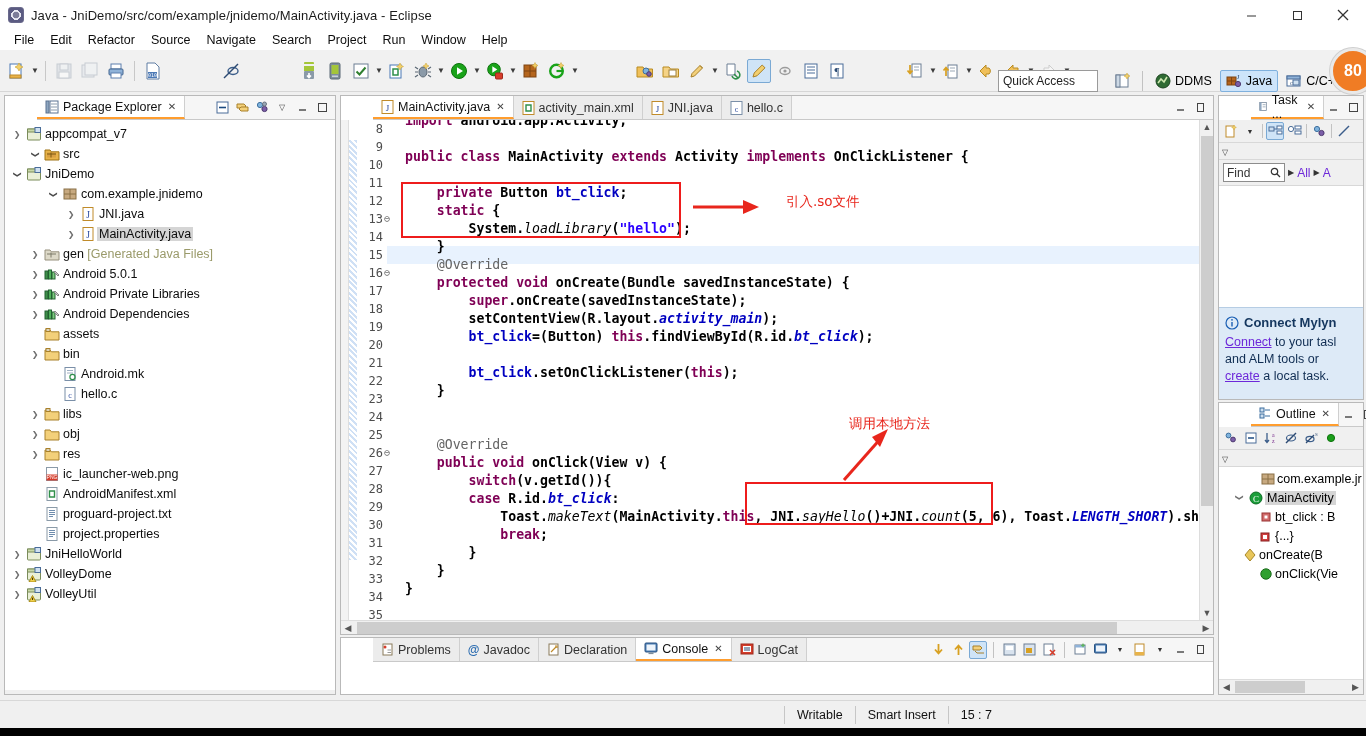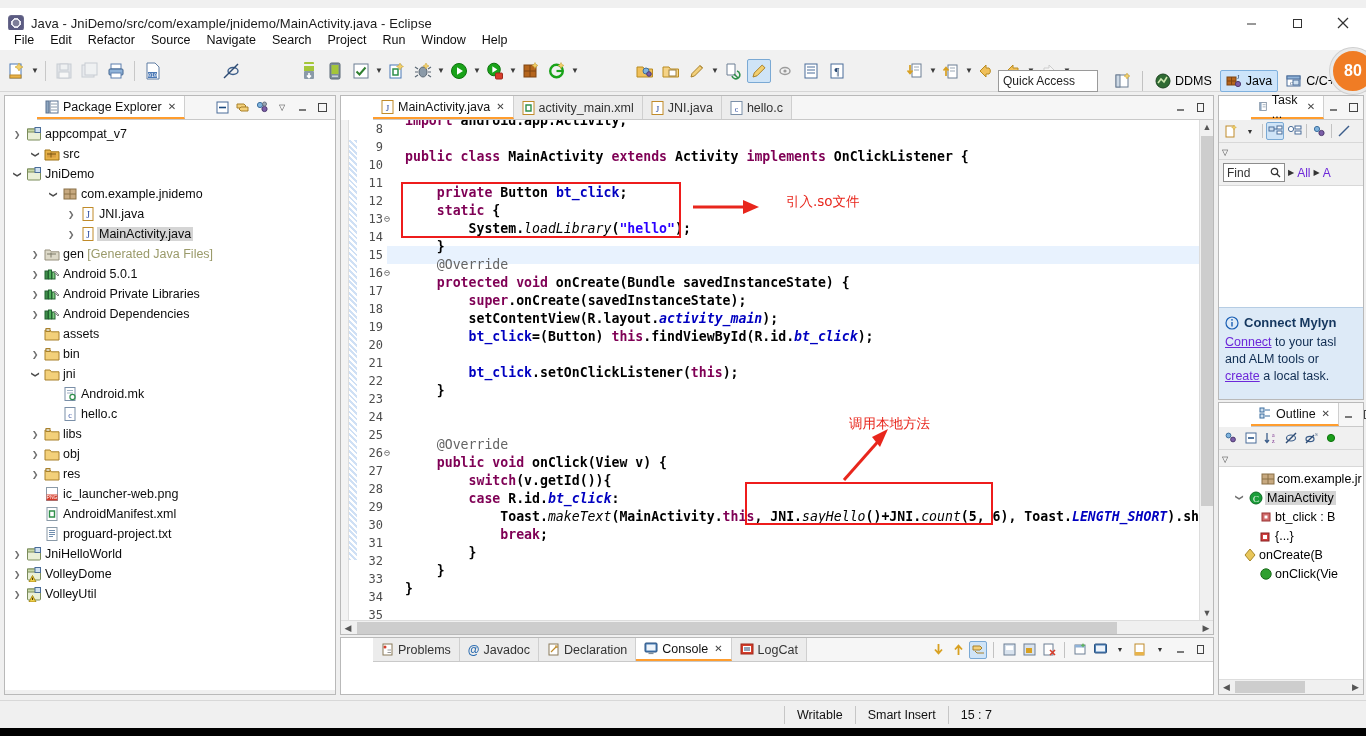--- a/index.html
+++ b/index.html
@@ -11,21 +11,21 @@
     font-family: "Liberation Sans", sans-serif;
     font-size: 12px;
     color: #000;
     -webkit-font-smoothing: antialiased;
   }
   #app { position: relative; width: 1366px; height: 736px; background: #f0f0f0; }
 
   
   .titlebar {
     position: absolute; top: 0; left: 0; width: 1366px; height: 30px;
-    background: #ffffff; display: flex; align-items: center; margin-top: 8px;
+    background: #ffffff; display: flex; align-items: center;
   }
   .tb-icon {
     width: 16px; height: 16px; margin-left: 8px; margin-right: 7px;
     border-radius: 3px;
     background: radial-gradient(circle at 50% 50%, #7d7d99 0 34%, #e9e9f2 36% 48%, #5b5b82 50% 100%);
     border: 1px solid #6a6a8c;
     position: relative;
   }
   .tb-title { font-size: 13px; color: #1b1b1b; letter-spacing: .1px; }
   .winbtns { position: absolute; right: 0; top: 0; display: flex; height: 30px; }
@@ -695,29 +695,20 @@
           <div class="trow" style="padding-left: 22px;">
             <span class="arrow" style="display: inline-block; font-size: 8px;">❯</span>
             <span class="ticon">
               <svg width="16" height="16" viewBox="0 0 16 16">
                 <path d="M1 4 h5 l1.4 1.8 h7.6 v8.2 h-14z" fill="#f3d07a" stroke="#a8802a"></path>
                 <rect x="2" y="2.5" width="4" height="3" fill="#dcd2b8" stroke="#a8802a"></rect>
               </svg>
             </span>
             <span class="lbl">bin</span>
           </div>
-          <div class="trow" style="padding-left: 22px;">
-            <span class="arrow open" style="transform: rotate(90deg); display: inline-block; font-size: 8px;">❯</span>
-            <span class="ticon">
-              <svg width="16" height="16" viewBox="0 0 16 16">
-                <path d="M1 4 h5 l1.4 1.8 h7.6 v8.2 h-14z" fill="#f3d07a" stroke="#a8802a"></path>
-              </svg>
-            </span>
-            <span class="lbl">jni</span>
-          </div>
           <div class="trow" style="padding-left: 40px;">
             <span class="arrow"></span>
             <span class="ticon">
               <svg width="16" height="16" viewBox="0 0 16 16">
                 <rect x="3" y="1.5" width="10" height="13" fill="#fff" stroke="#7a8fa8"></rect>
                 <line x1="5" y1="4.5" x2="11" y2="4.5" stroke="#9fb0c2"></line>
                 <line x1="5" y1="7" x2="11" y2="7" stroke="#9fb0c2"></line>
                 <circle cx="10.5" cy="11" r="2.6" fill="none" stroke="#2f8f4a" stroke-width="1.2"></circle>
               </svg>
             </span>
@@ -788,20 +779,33 @@
             <span class="ticon">
               <svg width="16" height="16" viewBox="0 0 16 16">
                 <rect x="3" y="1.5" width="10" height="13" fill="#fff" stroke="#8a9aa8"></rect>
                 <line x1="5" y1="4.5" x2="11" y2="4.5" stroke="#6f8dad"></line>
                 <line x1="5" y1="6.5" x2="11" y2="6.5" stroke="#6f8dad"></line>
                 <line x1="5" y1="8.5" x2="11" y2="8.5" stroke="#6f8dad"></line>
                 <line x1="5" y1="10.5" x2="9" y2="10.5" stroke="#6f8dad"></line>
               </svg>
             </span>
             <span class="lbl">proguard-project.txt</span>
+          </div>
+          <div class="trow" style="padding-left: 22px;">
+            <span class="arrow"></span>
+            <span class="ticon">
+              <svg width="16" height="16" viewBox="0 0 16 16">
+                <rect x="3" y="1.5" width="10" height="13" fill="#fff" stroke="#8a9aa8"></rect>
+                <line x1="5" y1="4.5" x2="11" y2="4.5" stroke="#6f8dad"></line>
+                <line x1="5" y1="6.5" x2="11" y2="6.5" stroke="#6f8dad"></line>
+                <line x1="5" y1="8.5" x2="11" y2="8.5" stroke="#6f8dad"></line>
+                <line x1="5" y1="10.5" x2="9" y2="10.5" stroke="#6f8dad"></line>
+              </svg>
+            </span>
+            <span class="lbl">project.properties</span>
           </div>
           <div class="trow" style="padding-left: 4px;">
             <span class="arrow" style="display: inline-block; font-size: 8px;">❯</span>
             <span class="ticon">
               <svg width="16" height="16" viewBox="0 0 16 16">
                 <rect x="1.5" y="3" width="13" height="11" rx="1" fill="#e9efd6" stroke="#7a8c5a"></rect>
                 <rect x="1.5" y="3" width="13" height="3" fill="#c9d9a8" stroke="#7a8c5a"></rect>
                 <rect x="9" y="1.5" width="5.5" height="5" fill="#cfe0f0" stroke="#4a6d99"></rect>
               </svg>
             </span>

